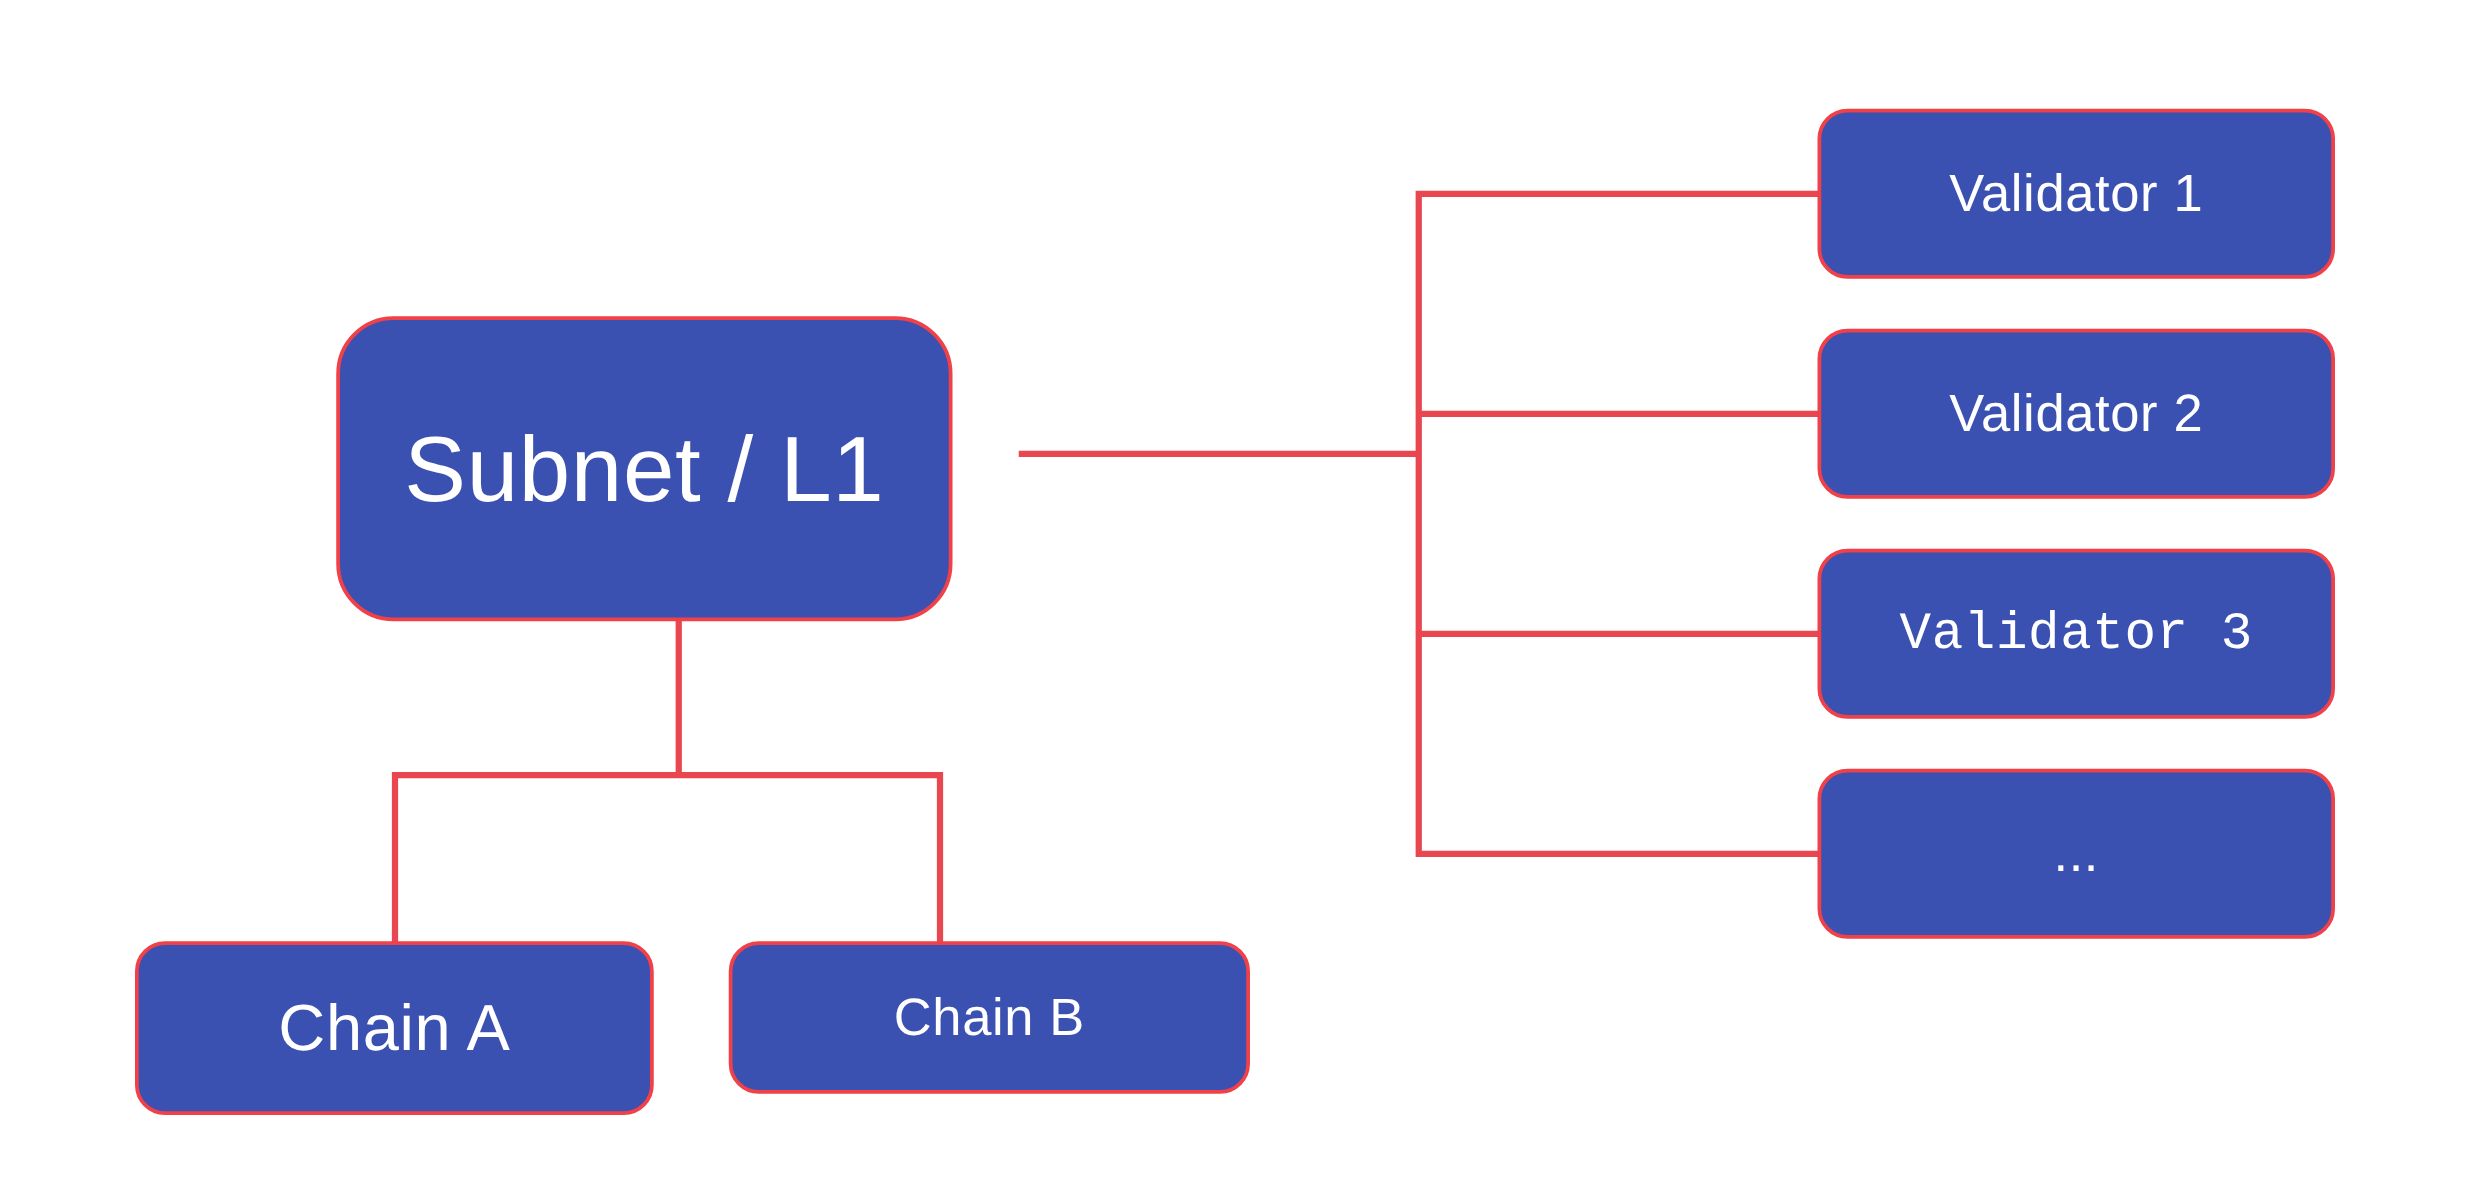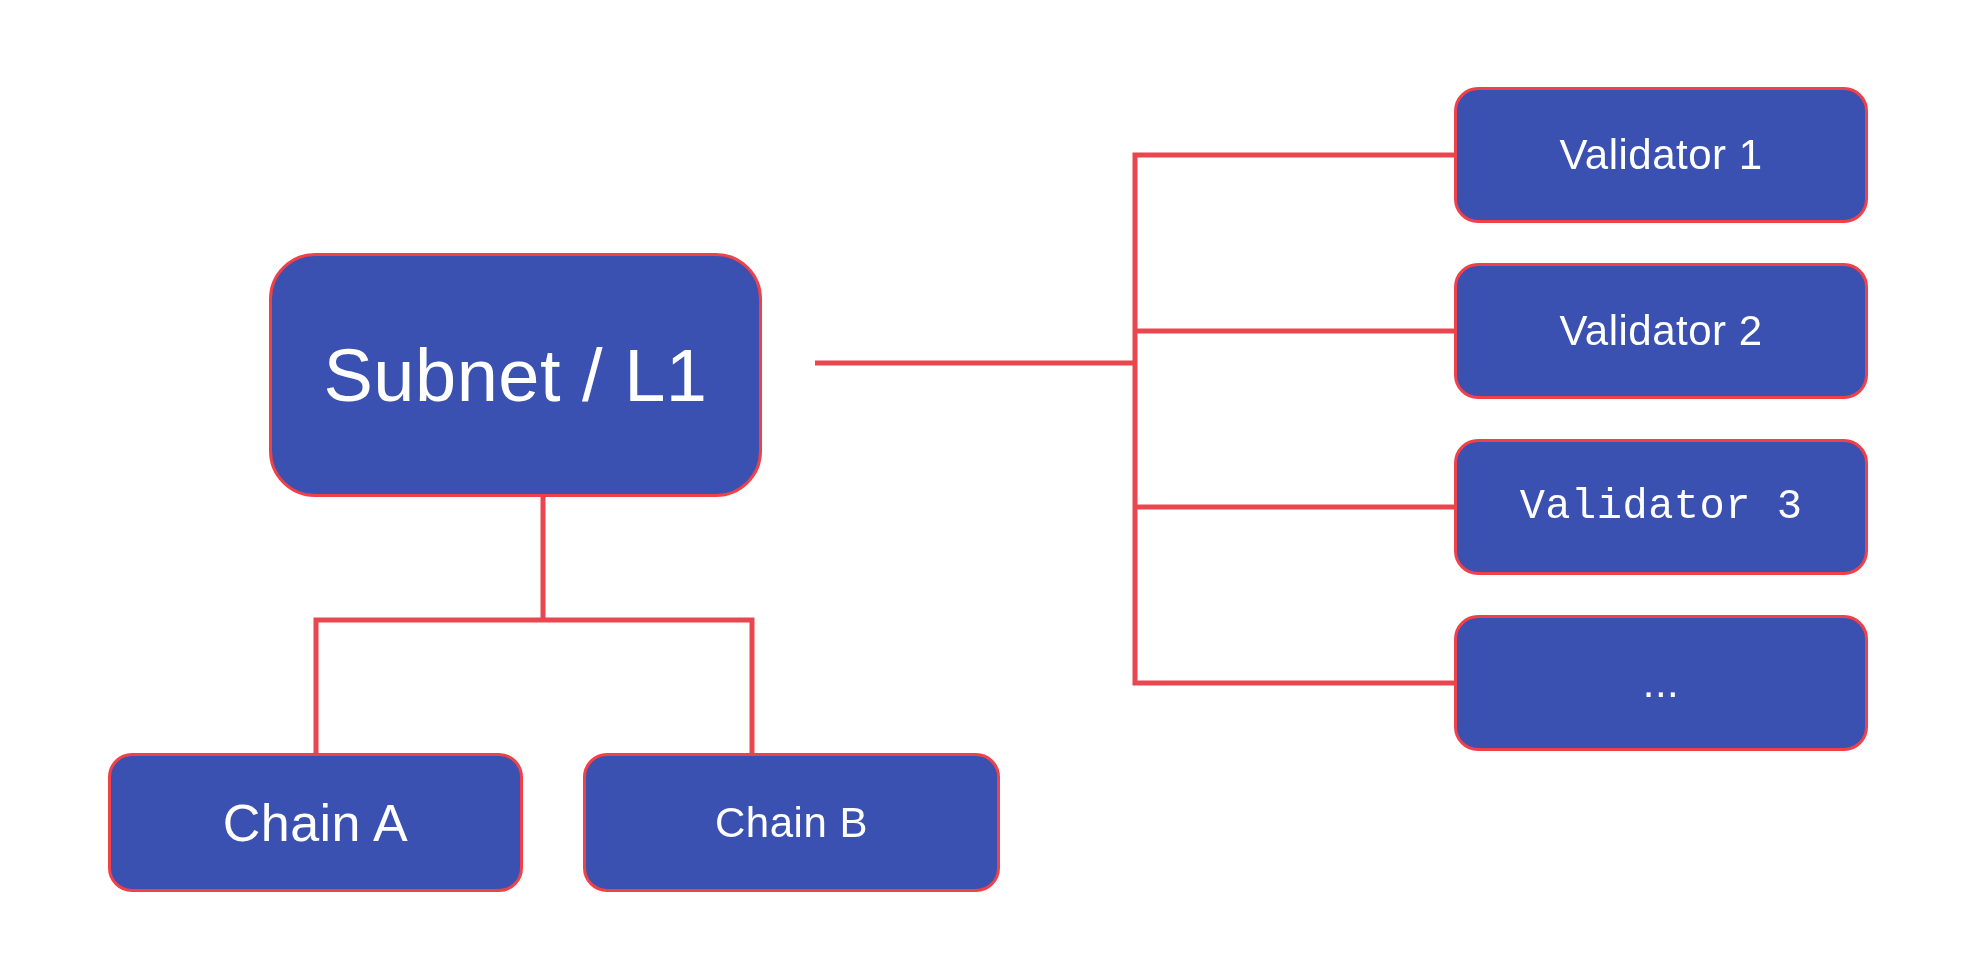--- a/index.html
+++ b/index.html
@@ -58,21 +58,21 @@
     top: 753px;
     width: 415px;
     height: 139px;
     border-radius: 24px;
     font-size: 52px;
   }
   .node-chain-b {
     left: 583px;
     top: 753px;
     width: 417px;
-    height: 139px;
+    height: 122px;
     border-radius: 24px;
     font-size: 42px;
   }
   .node-validator {
     left: 1454px;
     width: 414px;
     height: 136px;
     border-radius: 24px;
     font-size: 42px;
   }

